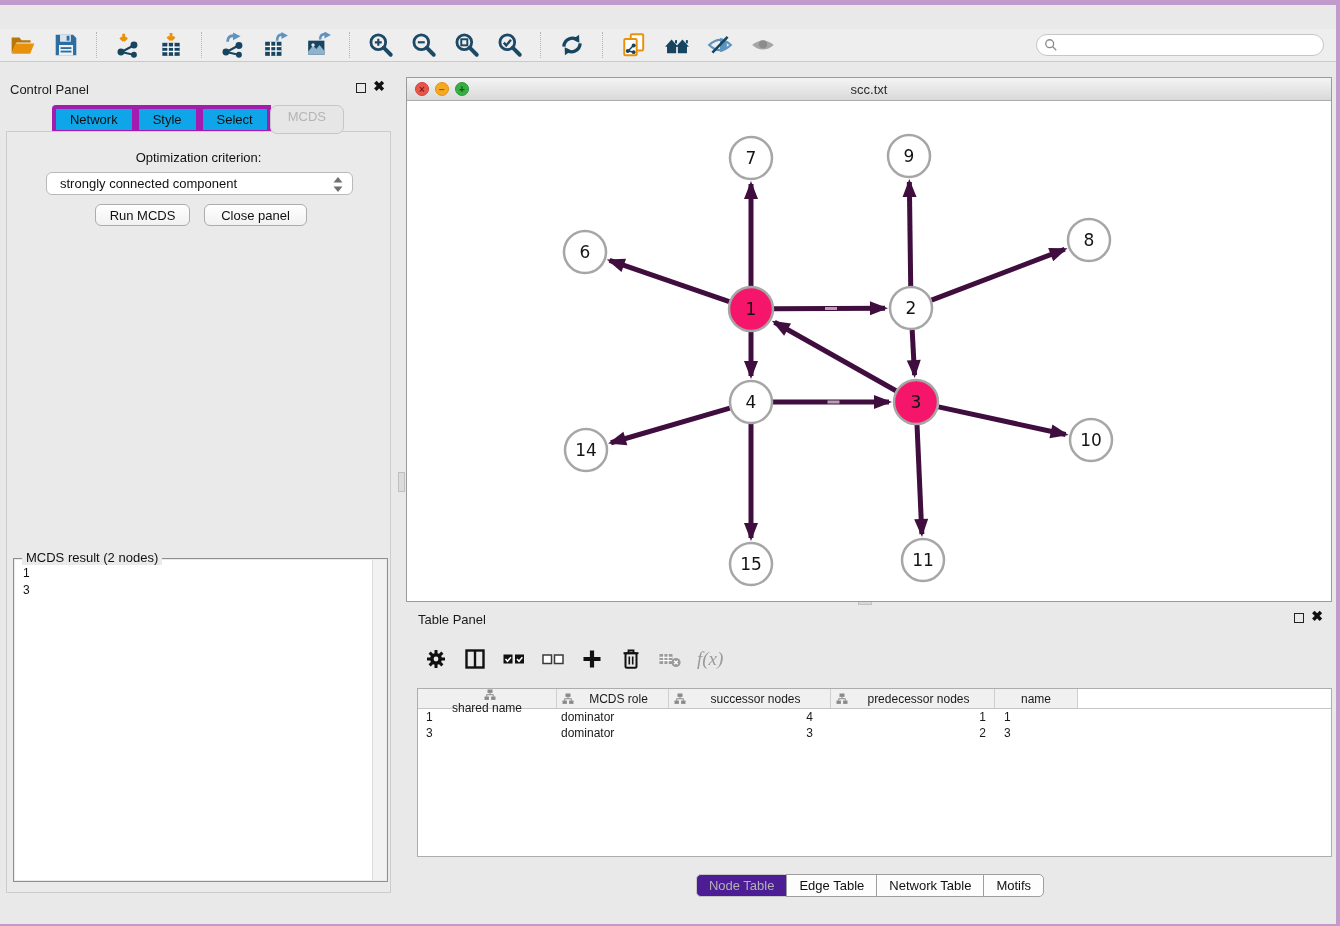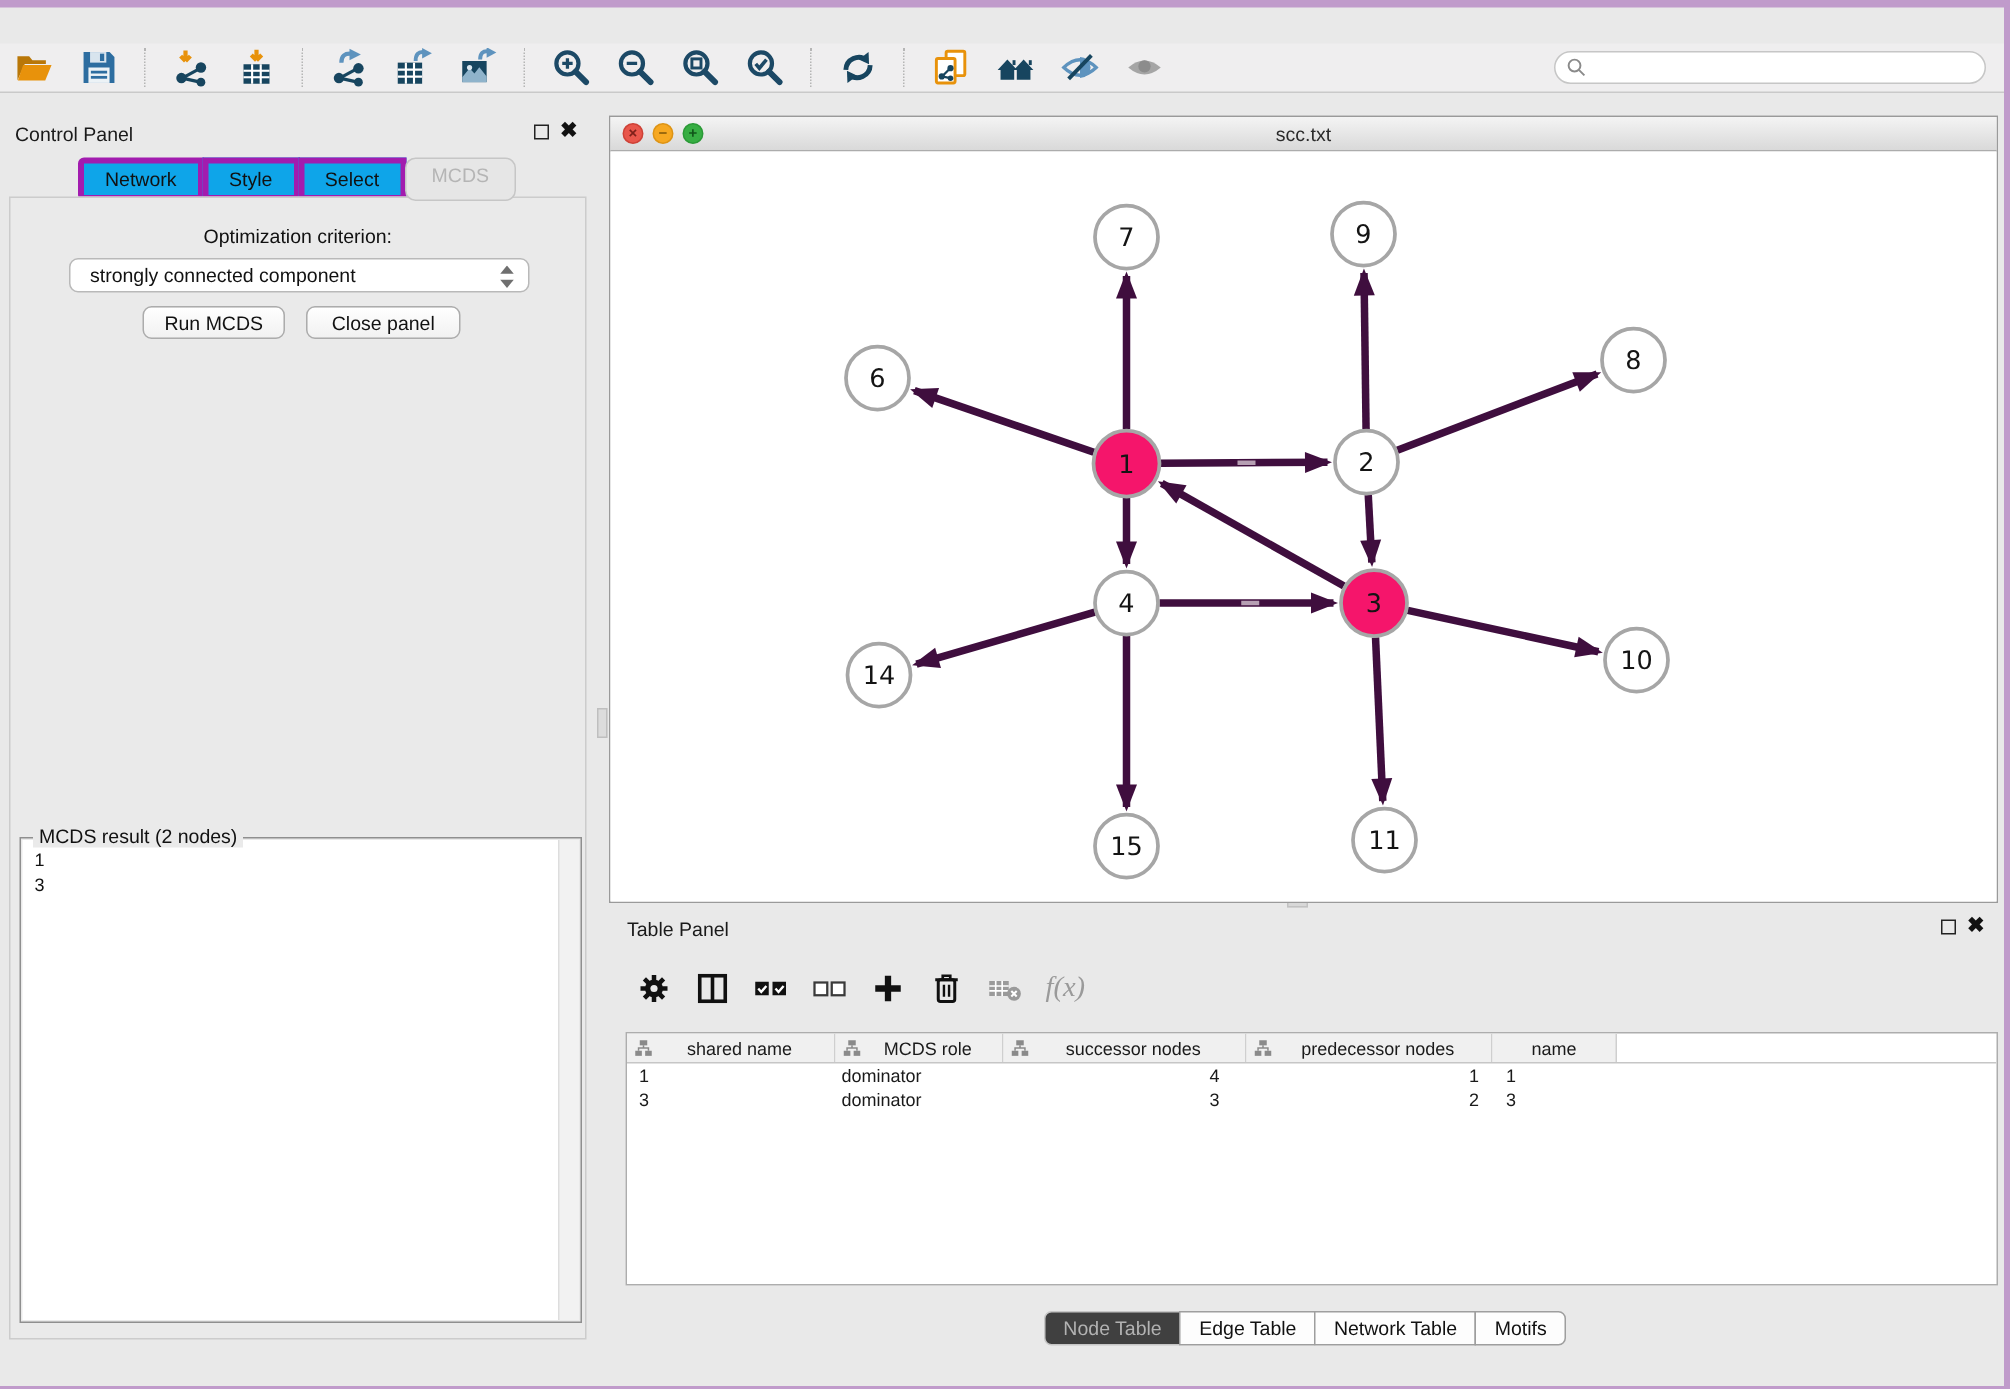--- a/index.html
+++ b/index.html
@@ -70,21 +70,21 @@
   .th .hlabel{flex:1;text-align:center;padding-right:5px;}
   .hicon{width:12px;height:12px;display:inline-block;}
   .hicon svg{width:12px;height:12px;display:block;}
   .tr{display:flex;height:16px;font-size:12px;color:#1A1A1A;}
   .td{box-sizing:border-box;flex:0 0 auto;overflow:hidden;white-space:nowrap;line-height:16px;}
   .td.a-right{text-align:right;}
   #tp-tabs{position:absolute;left:0;bottom:3px;width:100%;display:flex;justify-content:center;}
   .tp-tab{background:#FDFDFD;border:1px solid #9E9E9E;padding:3px 12px;font-size:13px;font-weight:500;color:#111;margin-left:-1px;}
   .tp-tab:first-child{border-radius:5px 0 0 5px;}
   .tp-tab:last-child{border-radius:0 5px 5px 0;}
-  .tp-tab.selected{background:#404040;color:#B2B2B2;border-color:#C6C6C6;border-radius:5px 0 0 5px;}
+  .tp-tab.selected{background:#4c1d95;color:#B2B2B2;border-color:#C6C6C6;border-radius:5px 0 0 5px;}
 
   
   #status-bar{position:absolute;left:0;bottom:0;width:100%;height:34px;background:#EFEFEF;border-top:1px solid #C6C6C6;box-sizing:border-box;}
   #list-btn{position:absolute;left:12px;top:4px;width:27px;height:26px;background:#FBFBFB;border:1px solid #B3B3B3;box-sizing:border-box;display:flex;align-items:center;justify-content:center;}
   #memory-btn{position:absolute;right:8px;top:4px;width:70px;height:24px;background:#FBFBFB;border:1px solid #B3B3B3;border-radius:3px;box-sizing:border-box;display:flex;align-items:center;justify-content:center;gap:5px;font-size:12px;color:#111;}
   #memory-dot{width:9px;height:12px;border-radius:50%;background:#1F9939;}
 </style>
 </head>
 <body>
 
@@ -401,21 +401,21 @@
                 <line x1="10.1" y1="7" x2="10.1" y2="17"></line>
               </g>
               <circle cx="18" cy="15.5" r="4.6" fill="#9A9A9A"></circle>
               <path d="M16.2 13.7l3.6 3.6M19.8 13.7l-3.6 3.6" stroke="#FFFFFF" stroke-width="1.4"></path>
             </svg>
           </div>
         <div id="fx-icon" class="tp-icon" style="width:auto;">f(x)</div>
       </div>
       <div id="data-table">
         <div id="table-header-row">
-            <div class="th" style="width: 139px;">
+            <div class="th" style="width: 139px; flex-direction: column;">
               <span class="hicon">
                 <svg viewBox="0 0 12 12">
                   <g fill="#8A8A8A">
                     <rect x="3.5" y="0.5" width="5" height="3.4"></rect>
                     <rect x="0.5" y="7.5" width="4.4" height="3.4"></rect>
                     <rect x="7.1" y="7.5" width="4.4" height="3.4"></rect>
                   </g>
                   <path d="M6 3.9v1.8M2.7 7.5V5.7h6.6v1.8" fill="none" stroke="#8A8A8A" stroke-width="1"></path>
                 </svg>
               </span>

